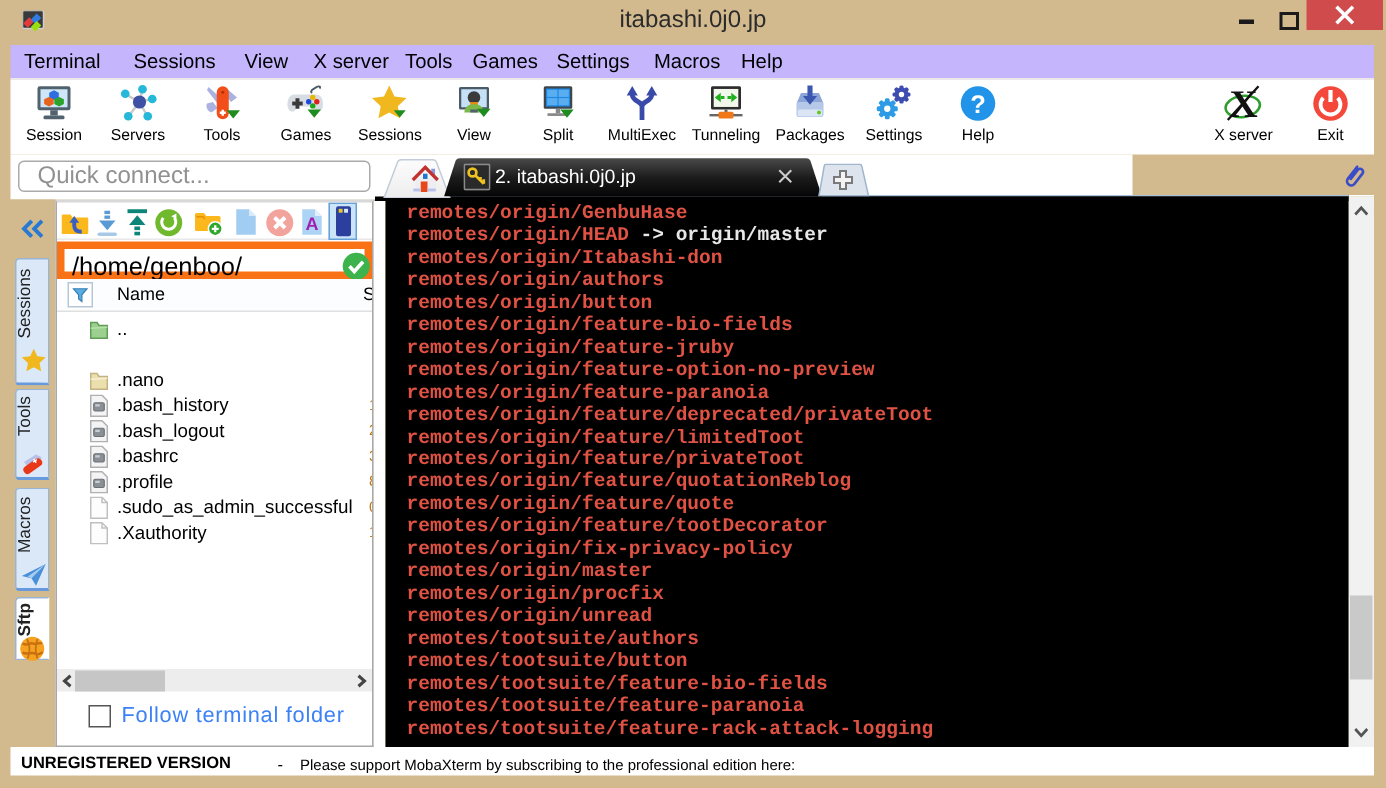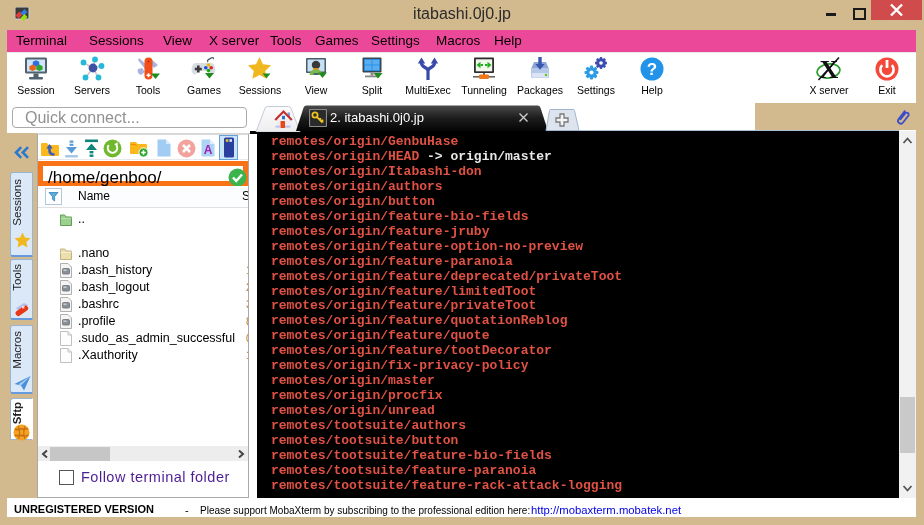--- a/index.html
+++ b/index.html
@@ -7,21 +7,21 @@
 body { background:#d3ba8e; font-family:"Liberation Sans", sans-serif; position:relative; }
 .abs { position:absolute; }
 
 
 #title-text { left:0; top:5px; width:924px; text-align:center; font-size:16px; color:#2b2b2b; }
 #btn-close { left:871px; top:0; width:51px; height:20px; background:#d04c4c; }
 #btn-min  { left:826px; top:13px; width:10px; height:3px; background:#1a1a1a; }
 #btn-max  { left:853px; top:8px; width:13px; height:12px; border:2px solid #1a1a1a; }
 
 
-#menubar { left:7px; top:30px; width:909px; height:23px; background:#ec4899; border-bottom:1px solid #e8e8e8; }
+#menubar { left:7px; top:30px; width:909px; height:23px; background:#c4b5fd; border-bottom:1px solid #e8e8e8; }
 #menubar span { position:absolute; top:3px; font-size:13.5px; color:#000; }
 
 
 #toolbar { left:7px; top:53px; width:909px; height:50px; background:#ffffff; }
 .titem { position:absolute; top:3px; width:56px; text-align:center; }
 .titem svg { display:block; margin:0 auto; }
 .titem .lb { display:block; font-size:10.5px; color:#000; margin-top:2px; }
 
 
 #qcrow { left:7px; top:103px; width:748px; height:27px; background:#ffffff; z-index:3; }
@@ -49,21 +49,21 @@
 #sftp { left:37px; top:133px; width:212px; height:365px; background:#fff; border:1px solid #a8a8a8; border-top:2px solid #d8d8d8; overflow:hidden; }
 #sftp-path { position:absolute; left:0px; top:26px; width:210px; height:25px; border:5px solid #f97316; background:#fff; font-size:17px; color:#000; line-height:23px; padding-left:5px; }
 #sftp-hdr { position:absolute; left:0px; top:51px; width:210px; height:22px; background:#fcfdfe; border-bottom:1px solid #e0e0e0; font-size:12px; color:#000; }
 .frow { position:absolute; left:0; width:210px; height:17px; font-size:12.5px; color:#000; }
 .frow svg { position:absolute; left:21px; top:1px; }
 .frow .fnm { position:absolute; left:40px; top:1px; }
 .frow .fsz { position:absolute; left:208px; top:3px; font-size:10px; color:#c07818; }
 #hscroll { position:absolute; left:0px; top:311px; width:210px; height:15px; background:#ededed; }
 #hthumb { position:absolute; left:12px; top:1px; width:60px; height:14px; background:#c6c6c6; }
 #followbox { position:absolute; left:21px; top:335px; width:15px; height:15px; border:1px solid #555; background:#fff; }
-#followtxt { position:absolute; left:43px; top:334px; font-size:14.5px; color:#4c1d95; letter-spacing:0.5px; }
+#followtxt { position:absolute; left:43px; top:334px; font-size:14.5px; color:#3b82f6; letter-spacing:0.5px; }
 </style>
 </head>
 <body>
 
 <div class="abs" id="title-text">itabashi.0j0.jp</div>
 <svg class="abs" style="left:15px;top:7px" width="16" height="16" viewBox="0 0 16 16">
   <rect x="0" y="0" width="14" height="12" rx="1" fill="#3a3a3a" stroke="#cfcfcf" stroke-width="1"></rect>
   <path d="M0.5 8.5 L4.5 4.5 L7.5 7.5 L3.5 11.5 Z" fill="#e03c3c"></path>
   <path d="M5.5 6 L9.5 2 L12.5 5 L8.5 9 Z" fill="#2f7de0"></path>
   <path d="M5.5 11 L9.5 7 L12.5 10 L8.5 14 Z" fill="#9ae010"></path>
@@ -522,14 +522,13 @@
       </svg>
   </div>
   <div id="followbox"></div>
   <div id="followtxt">Follow terminal folder</div>
 </div>
 
 <div class="abs" id="statusbar">
     <span style="position:absolute;left:7px;top:2px;font-size:11px;font-weight:bold">UNREGISTERED VERSION</span>
     <span style="position:absolute;left:178px;top:3px;font-size:11px">-</span>
     <span style="position:absolute;left:193px;top:4px;font-size:10px">Please support MobaXterm by subscribing to the professional edition here:</span>
-    <span style="position:absolute;left:524px;top:3px;font-size:11.3px;color:#0000e8">http://mobaxterm.mobatek.net</span>
   </div>
 
 </body></html>

